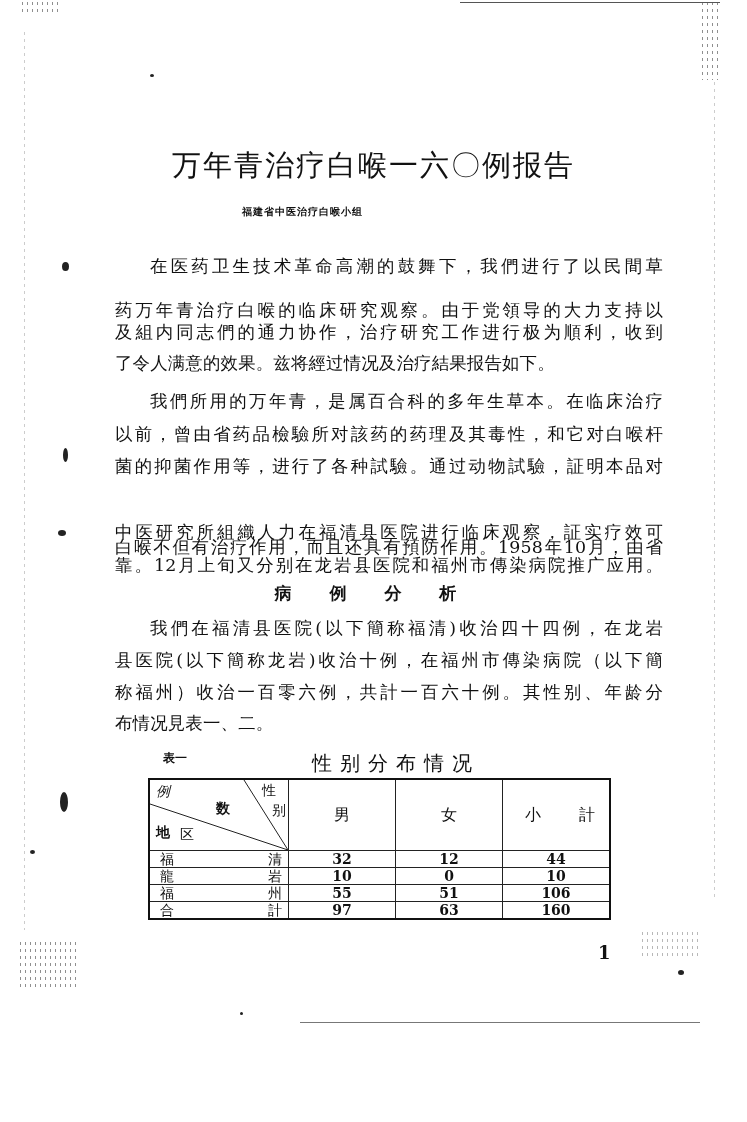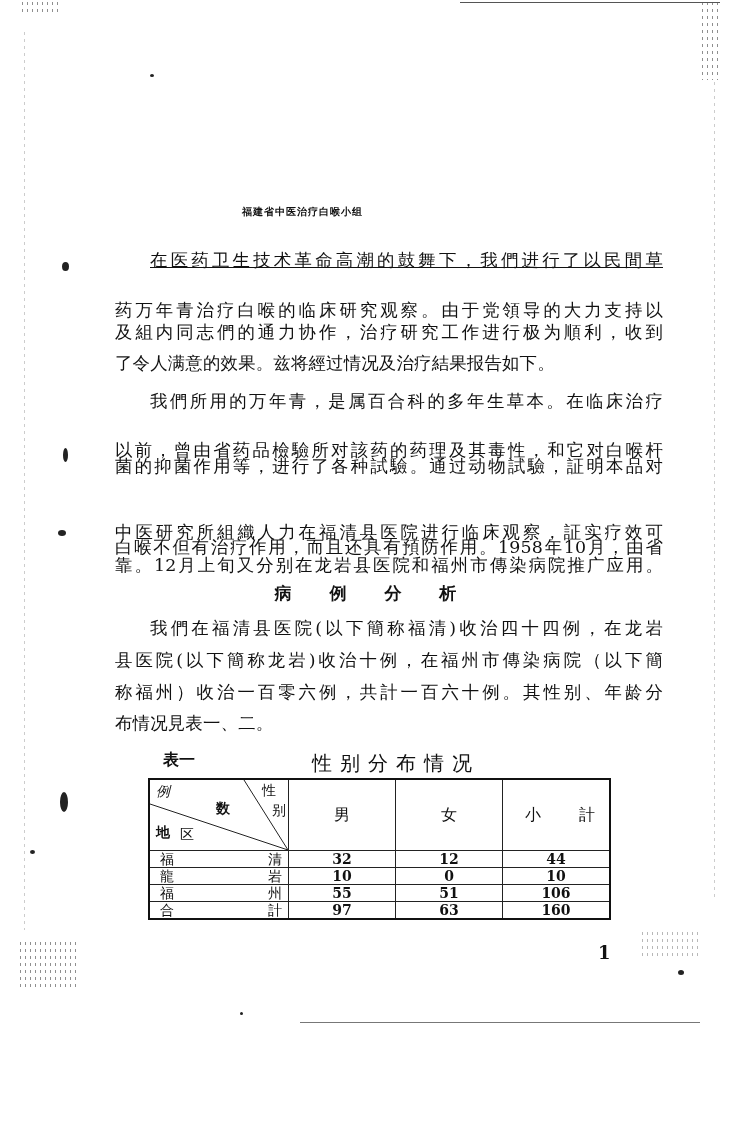--- a/index.html
+++ b/index.html
@@ -18,21 +18,21 @@
               font-size: 10px; font-weight: bold; letter-spacing: 1px; }
 
   .line { position: absolute; left: 115px; width: 548px; font-size: 17.4px; white-space: nowrap;
           text-align: justify; text-align-last: justify; letter-spacing: 0.2px; }
   .line.indent { left: 150px; width: 513px; }
   .line.last { text-align-last: left; }
 
   .heading { position: absolute; left: 0; width: 747px; top: 582px; text-align: center;
              font-size: 17px; font-weight: bold; word-spacing: 0; letter-spacing: 16px; }
 
-  .caption-label { position: absolute; left: 163px; top: 750px; font-size: 16px; font-weight: bold; }
+  .caption-label { position: absolute; left: 163px; top: 750px; font-size: 12px; font-weight: bold; }
   .caption-title { position: absolute; left: 312px; top: 750px; font-size: 20px; letter-spacing: 8px; }
 
   table.stats { position: absolute; left: 148px; top: 778px; width: 463px; border-collapse: collapse;
                 border: 2px solid #111; font-size: 15px; }
   table.stats th, table.stats td { border: 1px solid #222; text-align: center; padding: 0; font-weight: normal; }
   table.stats th { height: 70px; font-size: 16px; }
   table.stats td { height: 16px; line-height: 16px; font-size: 14px; font-weight: bold; }
   table.stats td.region { text-align: left; padding: 0 6px 0 10px; font-weight: normal; }
   .region-inner { display: flex; justify-content: space-between; }
   th.corner { position: relative; width: 138px; padding: 0; }
@@ -57,32 +57,33 @@
   <div style="position:absolute;left:300px;top:1022px;width:400px;height:1px;background:#777;"></div>
   <div class="speck" style="left:150px;top:74px;width:4px;height:3px;"></div>
   <div class="speck" style="left:62px;top:262px;width:7px;height:9px;"></div>
   <div class="speck" style="left:63px;top:448px;width:5px;height:14px;"></div>
   <div class="speck" style="left:58px;top:530px;width:8px;height:6px;"></div>
   <div class="speck" style="left:60px;top:792px;width:8px;height:20px;"></div>
   <div class="speck" style="left:30px;top:850px;width:5px;height:4px;"></div>
   <div class="speck" style="left:678px;top:970px;width:6px;height:5px;"></div>
   <div class="speck" style="left:240px;top:1012px;width:3px;height:3px;"></div>
 
+  <div class="title">万年青治疗白喉一六〇例报告</div>
   <div class="subtitle">福建省中医治疗白喉小组</div>
 
   <div>
-    <div class="line indent" style="top:248px;text-decoration:underline;">在医药卫生技术革命高潮的鼓舞下，我們进行了以民間草</div>
+    <div class="line indent" style="top:254px;">在医药卫生技术革命高潮的鼓舞下，我們进行了以民間草</div>
     <div class="line" style="top:298px;">药万年青治疗白喉的临床研究观察。由于党領导的大力支持以</div>
     <div class="line" style="top:320px;">及組内同志們的通力协作，治疗研究工作进行极为順利，收到</div>
     <div class="line last" style="top:351px;">了令人满意的效果。兹将經过情况及治疗結果报告如下。</div>
   </div>
 
   <div>
     <div class="line indent" style="top:389px;">我們所用的万年青，是属百合科的多年生草本。在临床治疗</div>
-    <div class="line" style="top:422px;margin-top:16px;">以前，曾由省药品檢驗所对該药的药理及其毒性，和它对白喉杆</div>
+    <div class="line" style="top:422px;">以前，曾由省药品檢驗所对該药的药理及其毒性，和它对白喉杆</div>
     <div class="line" style="top:454px;">菌的抑菌作用等，进行了各种試驗。通过动物試驗，証明本品对</div>
     <div class="line" style="top:487px;margin-top:48px;">白喉不但有治疗作用，而且还具有預防作用。1958年10月，由省</div>
     <div class="line" style="top:520px;">中医研究所組織人力在福清县医院进行临床观察，証实疗效可</div>
     <div class="line" style="top:553px;">靠。12月上旬又分别在龙岩县医院和福州市傳染病院推广应用。</div>
   </div>
 
   <div class="heading">病 例 分 析</div>
 
   <div>
     <div class="line indent" style="top:616px;">我們在福清县医院(以下簡称福清)收治四十四例，在龙岩</div>

